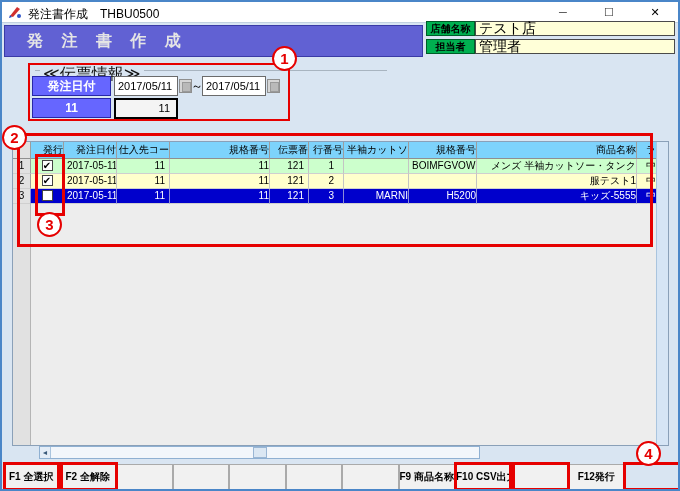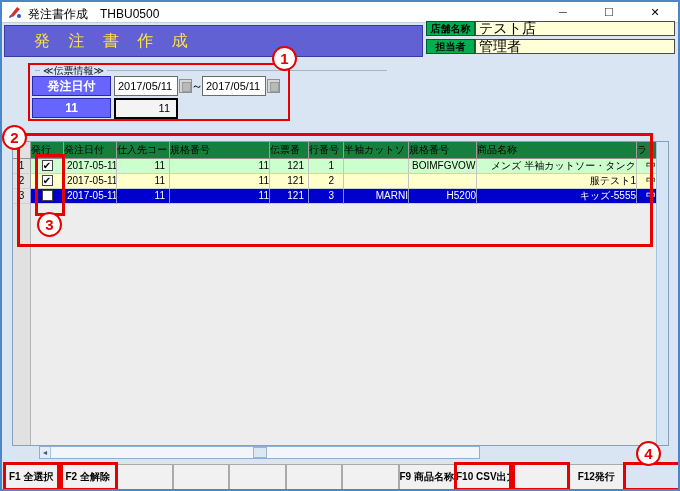--- a/index.html
+++ b/index.html
@@ -16,33 +16,33 @@
   .app-icon svg { display:block; }
   .title-text { position:absolute; left:26px; top:4px; font-size:12px; color:#000; white-space:pre; }
   .winbtn { position:absolute; top:0; width:46px; height:20px; text-align:center;
     font-size:11px; line-height:20px; color:#333; }
   .btn-min   { right:92px; }
   .btn-max   { right:46px; }
   .btn-close { right:0;  color:#000; }
   
   .band { position:absolute; left:2px; top:23px; width:419px; height:32px;
     background:#6161d3; border:1px solid #3a3aa6; }
-  .band-title { color:#fde047; font-weight:normal; font-size:16px; letter-spacing:7px;
-    line-height:30px; padding-left:29px; white-space:nowrap; }
+  .band-title { color:#e5e5e5; font-weight:bold; font-size:16px; letter-spacing:7px;
+    line-height:30px; padding-left:22px; white-space:nowrap; }
   .kv-row { position:absolute; height:15px; }
   .kv-row.r1 { top:19px; } .kv-row.r2 { top:37px; }
   .kv-label { position:absolute; left:424px; width:49px; height:15px; background:#00b050;
     border:1px solid #005c28; color:#000; font-weight:bold; font-size:10px;
     text-align:center; line-height:13px; }
   .kv-value { position:absolute; left:473px; width:200px; height:15px; background:#ffffd8;
     border:1px solid #4a4a4a; color:#000; font-size:14px; line-height:13px; padding-left:3px; }
   
   .groupline { position:absolute; left:33px; top:68px; width:352px; height:1px; background:#a8b4c0; }
   .grouptitle { position:absolute; left:38px; top:62px; background:#d9e5f2; padding:0 3px;
-    font-size:10px; color:#111; }
+    font-size:16px; color:#111; }
   .blabel { position:absolute; left:30px; width:79px; height:20px; background:#6666ff;
     border:1px solid #2828a8; color:#fff; font-weight:bold; font-size:12px;
     text-align:center; line-height:18px; }
   .dfield { position:absolute; width:64px; height:20px; background:#fff;
     border:1px solid #6b6b6b; font-size:11px; color:#000; line-height:18px; padding-left:3px; }
   .pickbtn { position:absolute; width:13px; height:14px; background:#d6d6d6;
     border:1px solid #8f8f8f; }
   .pickbtn::after { content:""; position:absolute; left:2px; top:2px; width:7px; height:8px;
     background:#b9b9b9; border:1px solid #9a9a9a; }
   .tilde { position:absolute; left:189px; top:76px; font-size:12px; color:#000; }
@@ -50,22 +50,22 @@
     border:2px solid #000; font-size:11px; color:#000; line-height:17px;
     text-align:right; padding-right:6px; }
   
   .grid-outer { position:absolute; left:10px; top:139px; width:657px; height:305px;
     border:1px solid #8aa0b8; background:#ededed; }
   .grid-body { position:absolute; left:0; top:0; width:644px; height:303px; overflow:hidden; }
   .numcol-bg { position:absolute; left:0; top:0; width:18px; height:303px;
     background:#e1e1e1; border-right:1px solid #b5b5b5; }
   .grow { display:flex; position:absolute; left:0; width:644px; }
   .ghead { top:0; height:17px; }
-  .ghead .cell { background:#15803d; border-right:1px solid #9d9d9d; border-bottom:1px solid #8f8f8f;
-    font-size:10px; font-weight:normal; color:#000; text-align:left; line-height:16px; }
+  .ghead .cell { background:#7dd3fc; border-right:1px solid #9d9d9d; border-bottom:1px solid #8f8f8f;
+    font-size:10px; font-weight:normal; color:#000; text-align:right; line-height:16px; }
   .drow { height:15px; }
   .drow .cell { border-right:1px solid #c4c4c4; border-bottom:1px solid #cfcfcf;
     font-size:10px; line-height:14px; color:#000; overflow:hidden; white-space:nowrap; }
   .drow.green  .cell { background:#ccffcc; }
   .drow.yellow .cell { background:#ffffcc; }
   .drow.sel    .cell { background:#0000cc; color:#ffffff; border-right-color:#8c8cd8; }
   .drow .numcell, .ghead .numcell { background:#e1e1e1 !important; color:#000 !important;
     border-right:1px solid #9d9d9d; text-align:center; }
   .c0{width:18px;} .c1{width:33px;} .c2{width:53px;} .c3{width:53px;} .c4{width:100px;}
   .c5{width:39px;} .c6{width:35px;} .c7{width:65px;} .c8{width:68px;} .c9{width:160px;} .c10{width:20px;}

